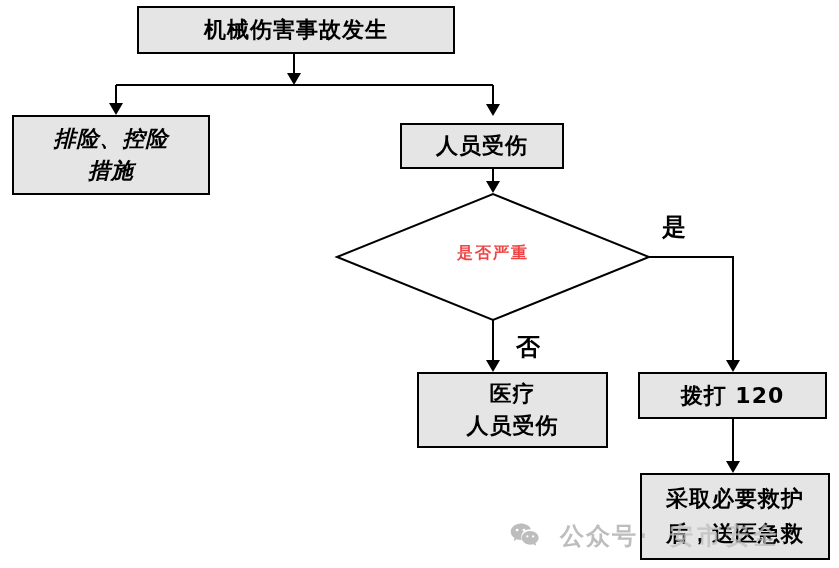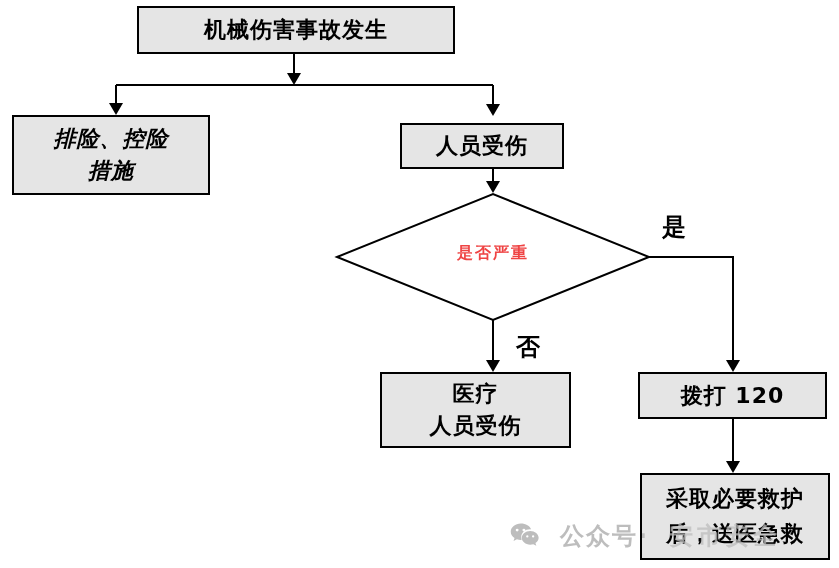--- a/index.html
+++ b/index.html
@@ -35,21 +35,21 @@
     font-weight: bold;
     font-size: 22px;
     line-height: 1.45;
     letter-spacing: 1px;
     z-index: 1;
   }
   .node span { position: relative; z-index: 3; }
   #node-start   { left: 137px; top: 6px;   width: 318px; height: 48px; }
   #node-risk    { left: 12px;  top: 115px; width: 198px; height: 80px; font-style: italic; }
   #node-injured { left: 400px; top: 123px; width: 164px; height: 46px; }
-  #node-medical { left: 380px; top: 372px; width: 191px; height: 76px; }
+  #node-medical { left: 417px; top: 372px; width: 191px; height: 76px; }
   #node-call120 { left: 638px; top: 372px; width: 189px; height: 47px; text-align: right; }
   #node-rescue  { left: 640px; top: 473px; width: 190px; height: 87px; line-height: 1.55; }
   #rescue-border {
     position: absolute;
     left: 640px; top: 473px; width: 190px; height: 87px;
     box-sizing: border-box;
     border: 2px solid #000000;
     background: transparent;
     z-index: 4;
     pointer-events: none;

